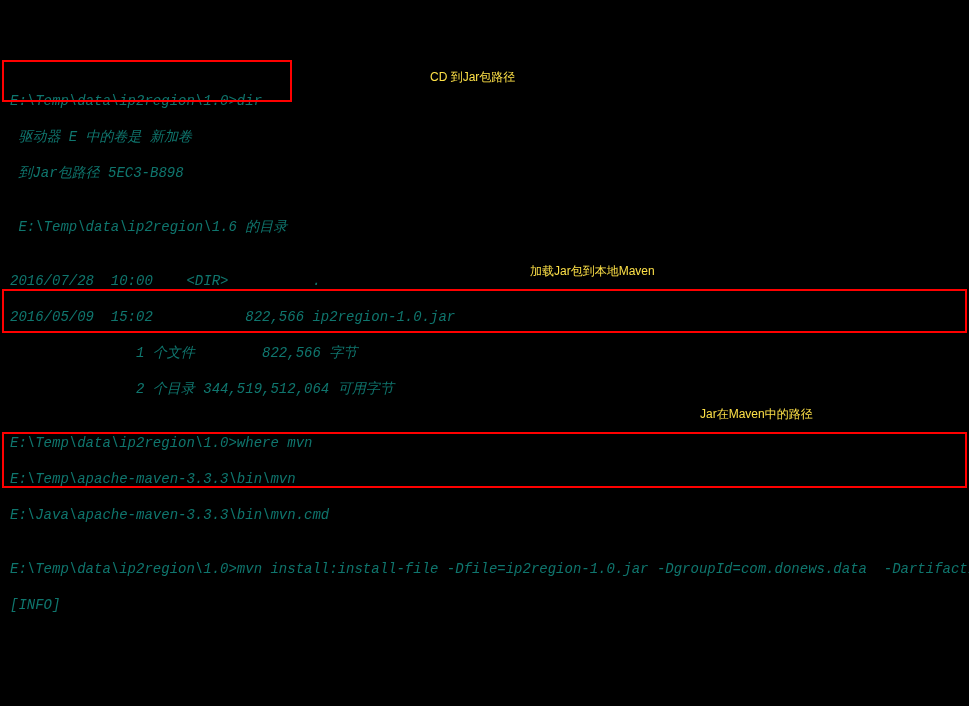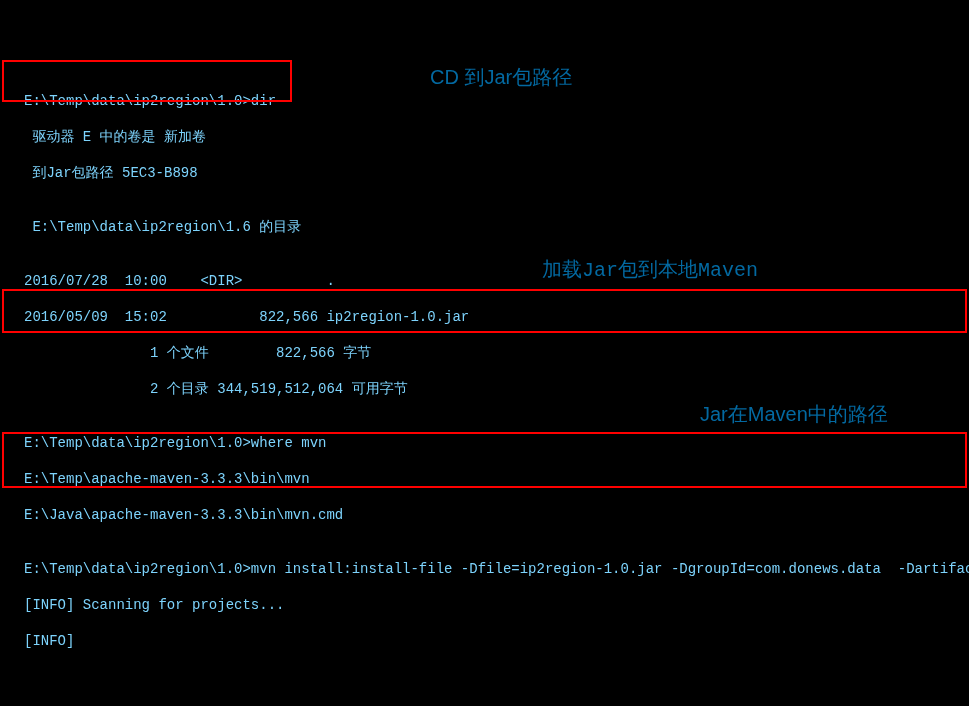--- a/index.html
+++ b/index.html
@@ -9,34 +9,35 @@
       font-size: 14px;
       line-height: 18px;
       color: #c0c0c0;
       width: 969px;
       height: 706px;
       overflow: hidden;
       position: relative;
       white-space: pre;
     }
     .term-line {
-      padding-left: 24px;
-      color: #7dd3fc;
+      padding-left: 10px;
+      color: #0f766e;
+      font-style: italic;
     }
     .annotation-box {
       position: absolute;
       border: 2px solid #ff0000;
       background: transparent;
       pointer-events: none;
     }
     .annotation-label {
       position: absolute;
-      color: #0369a1;
+      color: #fde047;
       font-family: 'Microsoft YaHei', sans-serif;
-      font-size: 20px;
+      font-size: 12px;
       pointer-events: none;
     }
     .content-area {
       padding-top: 2px;
     }
   </style>
 </head>
 <body>
 
 
@@ -51,21 +52,20 @@
 <div class="term-line">2016/07/28  10:00    &lt;DIR&gt;          .</div>
 <div class="term-line">2016/05/09  15:02           822,566 ip2region-1.0.jar</div>
 <div class="term-line">               1 个文件        822,566 字节</div>
 <div class="term-line">               2 个目录 344,519,512,064 可用字节</div>
 <div class="term-line"></div>
 <div class="term-line">E:\Temp\data\ip2region\1.0&gt;where mvn</div>
 <div class="term-line">E:\Temp\apache-maven-3.3.3\bin\mvn</div>
 <div class="term-line">E:\Java\apache-maven-3.3.3\bin\mvn.cmd</div>
 <div class="term-line"></div>
 <div class="term-line">E:\Temp\data\ip2region\1.0&gt;mvn install:install-file -Dfile=ip2region-1.0.jar -DgroupId=com.donews.data  -DartifactId=ip2</div>
-<div class="term-line">[INFO] Scanning for projects...</div>
 <div class="term-line">[INFO]</div>
 
 
 
 
 
 
 
 
 
@@ -77,19 +77,19 @@
 
 
 <div class="term-line"></div>
 
 </div>
 
 <div class="annotation-box" style="left:2px; top:60px; width:290px; height:42px;"></div>
 <div class="annotation-label" style="left:430px; top:68px;">CD 到Jar包路径</div>
 
 <div class="annotation-box" style="left:2px; top:289px; width:965px; height:44px;"></div>
-<div class="annotation-label" style="left:542px; top:262px;font-family:Liberation Mono, monospace;">加载Jar包到本地Maven</div>
+<div class="annotation-label" style="left:530px; top:262px;">加载Jar包到本地Maven</div>
 
 <div class="annotation-box" style="left:2px; top:432px; width:965px; height:56px;"></div>
 <div class="annotation-label" style="left:700px; top:405px;text-align:right;">Jar在Maven中的路径</div>
 
 
 
 
 </body></html>

